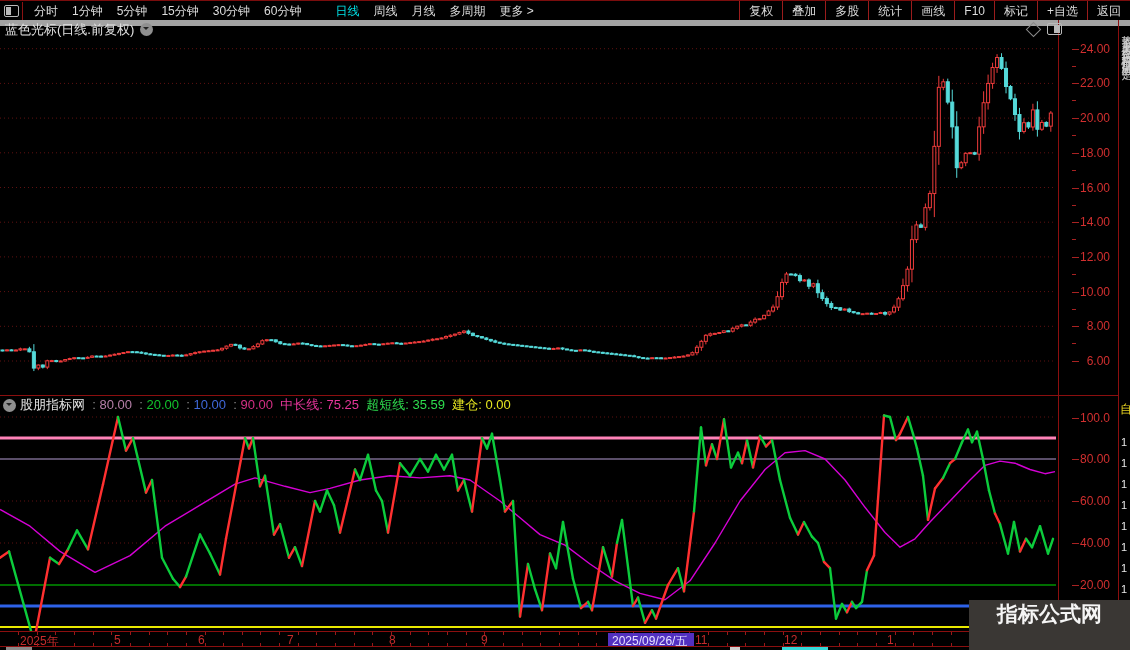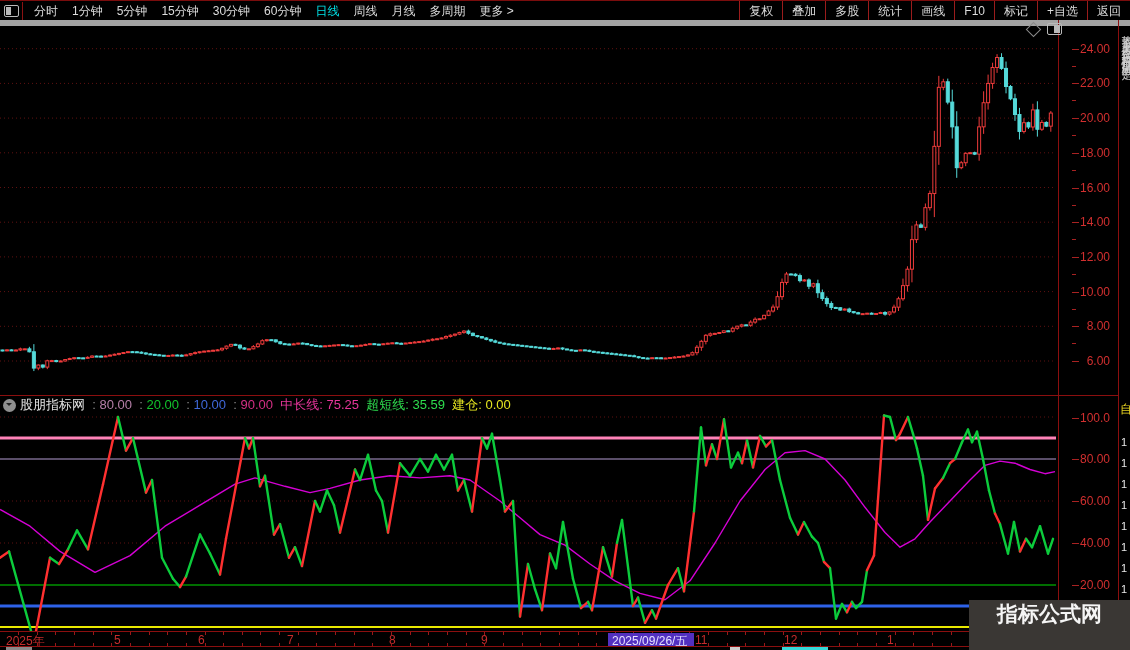--- a/index.html
+++ b/index.html
@@ -7,21 +7,21 @@
        font-family:"Liberation Sans",sans-serif;border-top:1px solid #7a0d0d;box-sizing:border-box;}
   .abs{position:absolute;}
   
   #topbar{left:0;top:0;width:1130px;height:19px;border-bottom:6px solid #a3a3a3;display:flex;align-items:center;}
   #tl-iconbtn{width:22px;height:18px;border-right:1px solid #8b1212;display:flex;align-items:center;justify-content:center;}
   .paneicon{width:13px;height:10px;border:1px solid #b9b9b9;border-radius:2px;position:relative;}
   .paneicon i{position:absolute;left:1px;top:1px;bottom:1px;width:45%;background:#b9b9b9;}
   .paneicon.right i{left:auto;right:1px;}
   #tb-left{display:flex;gap:0;margin-left:4px;}
   .tbitem{color:#dcdcdc;font-size:12px;padding:2px 7px;cursor:default;line-height:14px;}
-  .tbitem.active{color:#00e0e6;}
+  .tbitem.active{color:#00e0e6;margin-left:20px;}
   #tb-right{margin-left:auto;display:flex;height:19px;}
   .tbbtn{color:#dcdcdc;font-size:12px;padding:2px 9px;border-left:1px solid #9b1c1c;line-height:14px;display:flex;align-items:center;}
   
   #titlerow{left:0;top:19px;width:1058px;height:19px;display:flex;align-items:center;z-index:5;}
   #chart-title{color:#e2e2e2;font-size:13px;margin-left:5px;}
   .circbtn{width:13px;height:13px;border-radius:50%;background:#8f8f8f;margin-left:6px;position:relative;}
   .circbtn::after{content:"";position:absolute;left:3px;top:4px;border:3px solid transparent;border-top-color:#222;}
   #r2icons{left:1028px;top:21px;width:60px;height:14px;display:flex;gap:8px;align-items:center;z-index:5;}
   .diamond{width:9px;height:9px;border:1px solid #8a8a8a;transform:rotate(45deg);}
   
@@ -80,20 +80,24 @@
         <div class="tbbtn">多股</div>
         <div class="tbbtn">统计</div>
         <div class="tbbtn">画线</div>
         <div class="tbbtn">F10</div>
         <div class="tbbtn">标记</div>
         <div class="tbbtn">+自选</div>
         <div class="tbbtn">返回</div>
       </div>
   </div>
 
+  <div class="abs" id="titlerow">
+    <span id="chart-title">蓝色光标(日线.前复权)</span>
+    <span class="circbtn"></span>
+  </div>
   <div class="abs" id="r2icons">
     <span class="diamond"></span>
     <span class="paneicon right">
         <i></i>
       </span>
   </div>
 
   <svg id="mainchart" width="1058" height="375" style="left:0;top:19px;">
       <line x1="0" x2="1056" y1="28.7" y2="28.7" stroke="#5f1111" stroke-width="1" stroke-dasharray="1 3"></line>
       <line x1="0" x2="1056" y1="63.400000000000006" y2="63.400000000000006" stroke="#5f1111" stroke-width="1" stroke-dasharray="1 3"></line>
@@ -774,21 +778,21 @@
       <div class="tick" style="left: 14px; width: 7px; top: 439px;"></div>
       <div class="pricelabel" style="top: 481px;">60.00</div>
       <div class="tick" style="left: 14px; width: 7px; top: 481px;"></div>
       <div class="pricelabel" style="top: 523px;">40.00</div>
       <div class="tick" style="left: 14px; width: 7px; top: 523px;"></div>
       <div class="pricelabel" style="top: 565px;">20.00</div>
       <div class="tick" style="left: 14px; width: 7px; top: 565px;"></div>
     </div>
 
   <div class="abs" id="timeaxis">
-      <div class="month" style="left: 6px;">2025年</div>
+      <div class="month" style="left: 20px;">2025年</div>
       <div class="month" style="left: 114px;">5</div>
       <div class="month" style="left: 198px;">6</div>
       <div class="month" style="left: 287px;">7</div>
       <div class="month" style="left: 389px;">8</div>
       <div class="month" style="left: 481px;">9</div>
       <div class="month" style="left: 695px;">11</div>
       <div class="month" style="left: 784px;">12</div>
       <div class="month" style="left: 887px;">1</div>
       <div style="position: absolute; left: 18px; top: 0px; width: 1px; height: 3px; background: rgb(153, 24, 24);"></div>
       <div style="position: absolute; left: 18px; bottom: 0px; width: 1px; height: 3px; background: rgb(153, 24, 24);"></div>

